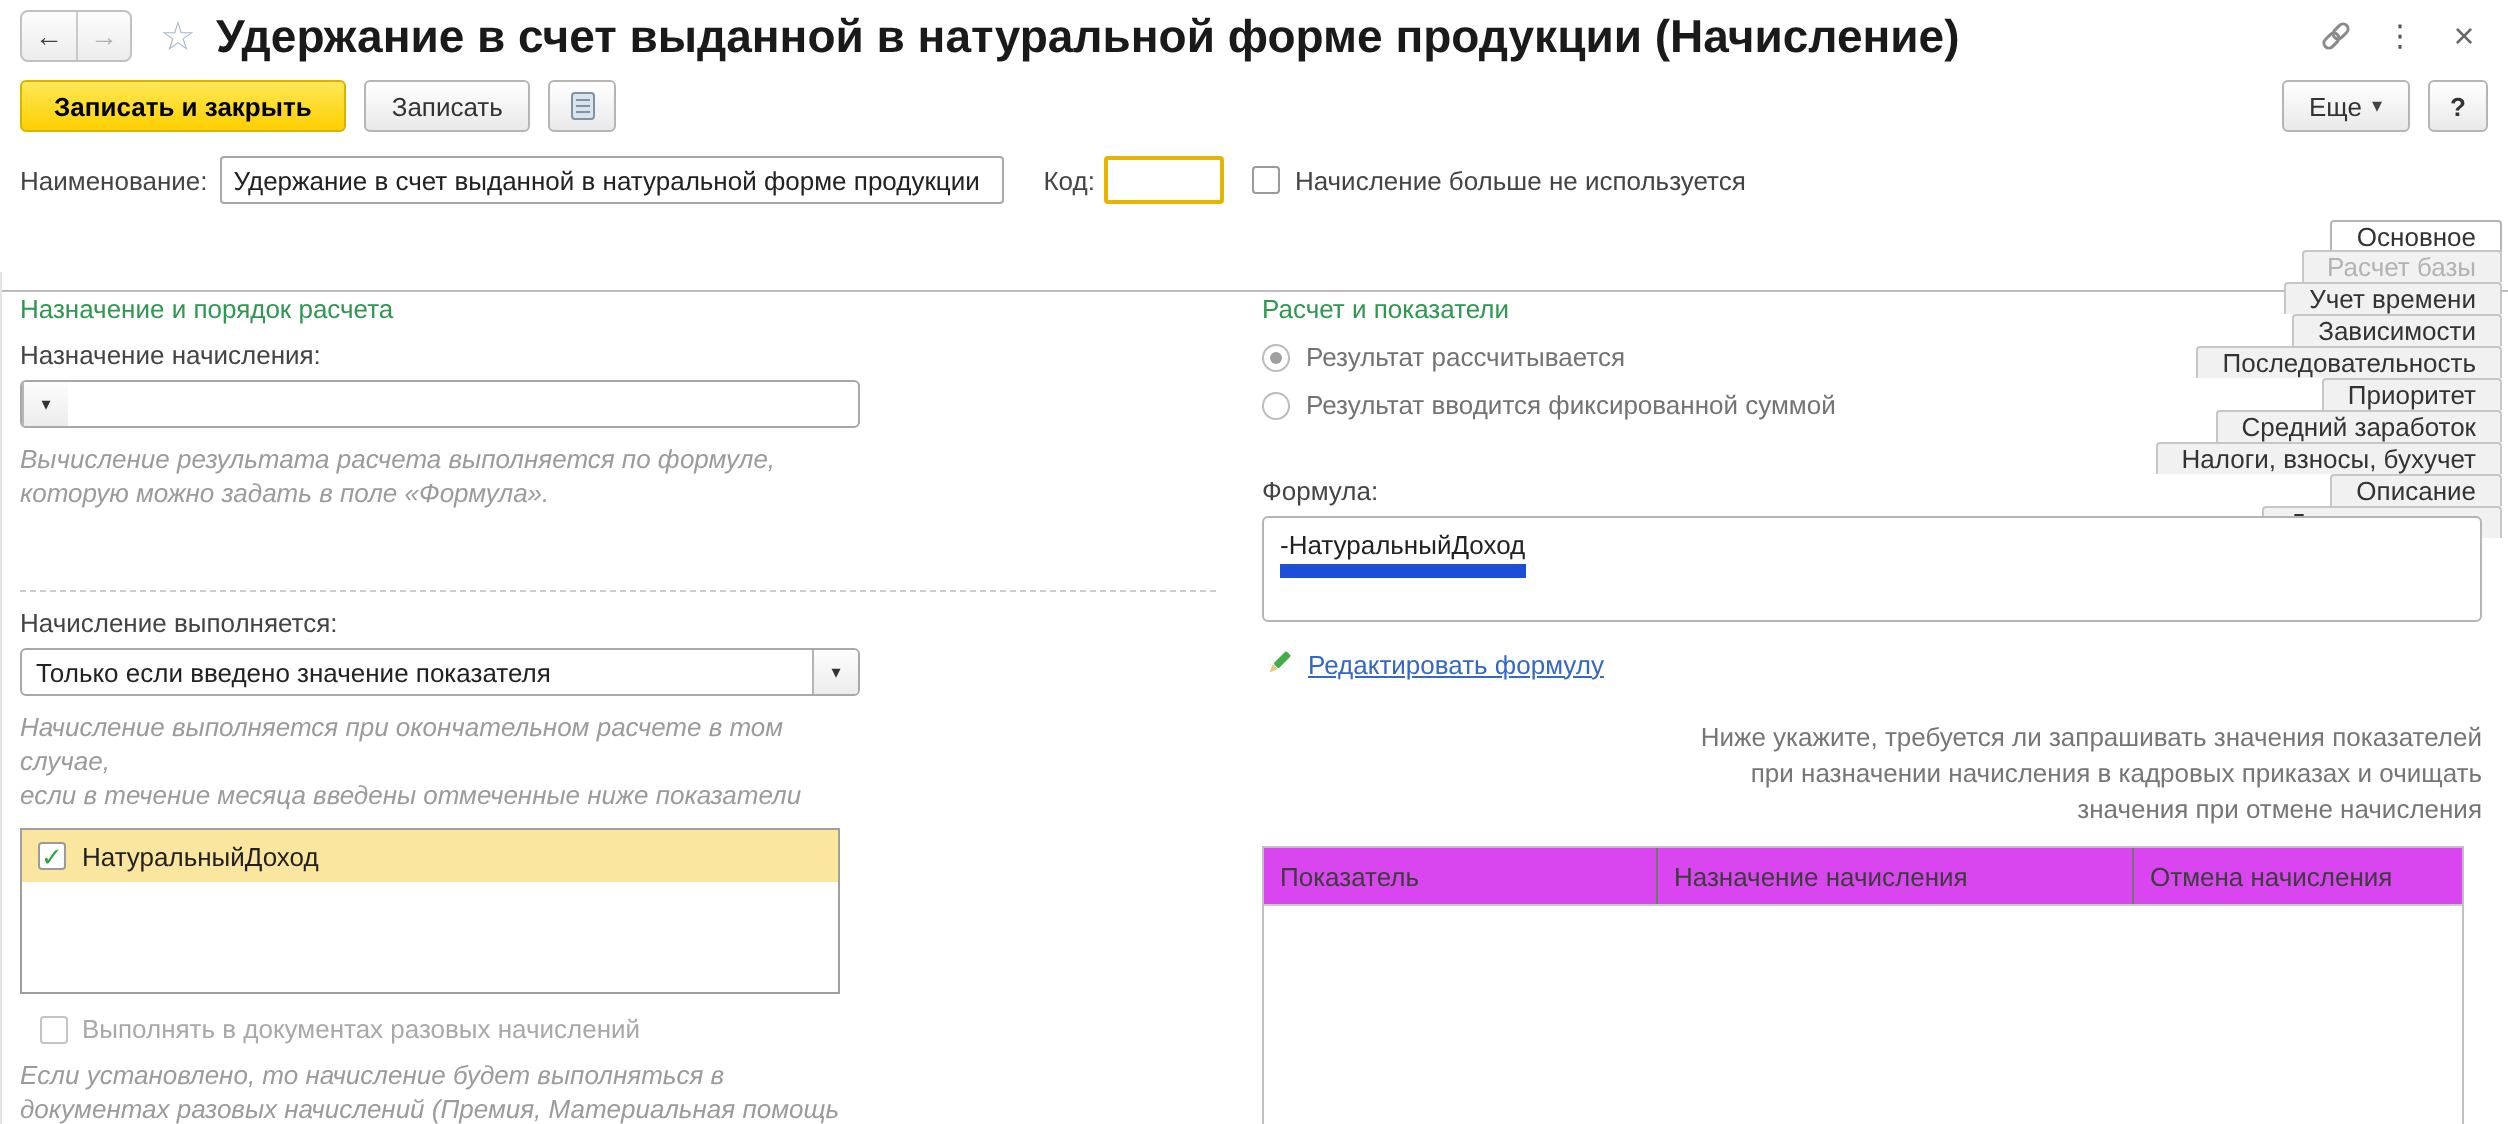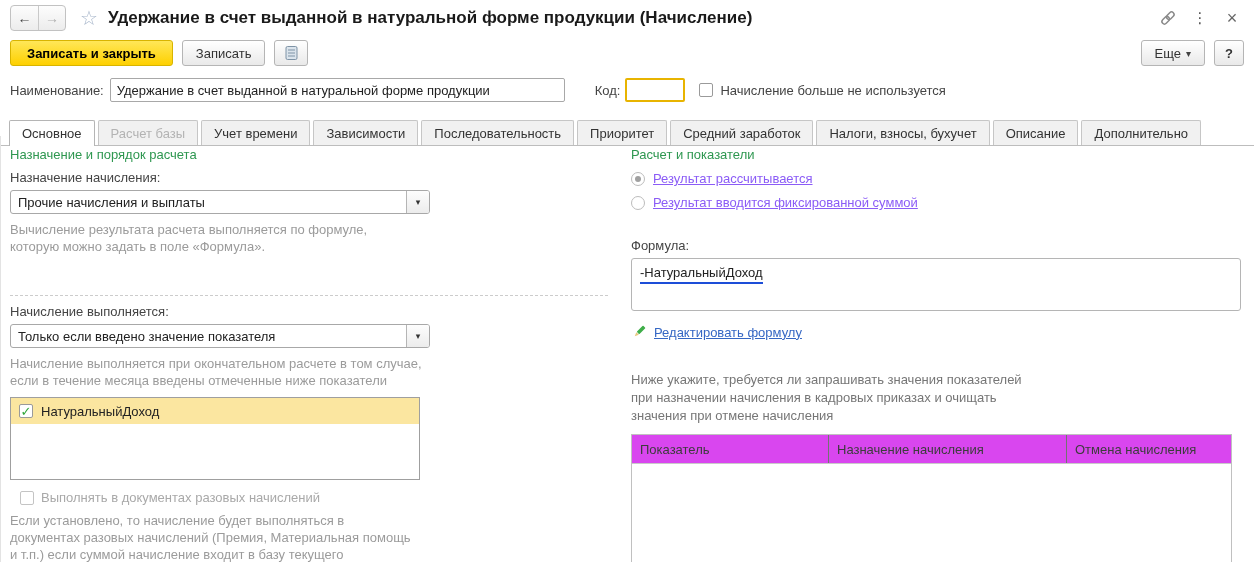--- a/index.html
+++ b/index.html
@@ -10,21 +10,21 @@
   }
   #app { position: relative; width: 1254px; height: 562px; }
 
   
   .titlebar { position:absolute; top:0; left:0; right:0; height:36px; display:flex; align-items:center; padding:0 10px; }
   .nav-group { display:flex; border:1px solid #c2c2c2; border-radius:4px; overflow:hidden; background:linear-gradient(#fdfdfd,#ececec); }
   .nav-btn { width:27px; height:24px; display:flex; align-items:center; justify-content:center; font-size:14px; color:#444; border:none; background:transparent; cursor:pointer; }
   .nav-btn + .nav-btn { border-left:1px solid #c9c9c9; }
   .nav-btn.disabled { color:#b0b0b0; }
   .star { font-size:20px; color:#aab8cc; margin:0 10px 0 14px; cursor:pointer; }
-  .win-title { font-size:17px; font-weight:bold; color:#1a1a1a; white-space:nowrap; }
+  .win-title { font-size:23px; font-weight:bold; color:#1a1a1a; white-space:nowrap; }
   .titlebar .spacer { flex:1; }
   .tb-icon { display:flex; align-items:center; justify-content:center; width:24px; height:24px; margin-left:8px; cursor:pointer; color:#666; }
   .dots { font-size:15px; color:#555; letter-spacing:0; }
   .close-x { font-size:18px; color:#666; }
 
   
   .toolbar { position:absolute; top:38px; left:0; right:0; height:30px; display:flex; align-items:center; padding:0 10px; }
   .btn { height:26px; display:inline-flex; align-items:center; justify-content:center; padding:12px 13px;
          border:1px solid #b5b5b5; border-radius:3px; background:linear-gradient(#ffffff,#e9e9e9);
          font-family:inherit; font-size:13px; color:#333; cursor:pointer; }
@@ -33,67 +33,67 @@
   .btn-icon { width:34px; padding:0; margin-left:22px; }
   .toolbar .spacer { flex:1; }
   .btn-more .arrow { font-size:10px; margin-left:5px; color:#444; }
   .btn-help { width:30px; padding:0; margin-left:9px; font-weight:bold; }
 
   
   .formrow { position:absolute; top:76px; left:0; right:0; height:28px; display:flex; align-items:center; padding:0 10px; }
   .lbl { color:#444; }
   .input { height:24px; border:1px solid #a8a8a8; border-radius:2px; background:#fff; padding:0 6px;
            font-family:inherit; font-size:13px; color:#222; }
-  .name-input { width:455px; margin-left:6px; }
-  .code-label { margin-left:18px;padding-left:12px; }
+  .name-input { width:392px; margin-left:6px; }
+  .code-label { margin-left:8px;padding-left:12px; }
   .code-input { width:60px; margin-left:5px; border:2px solid #e8b400; border-radius:2px; }
   .chkrow { display:inline-flex; align-items:center; margin-left:14px; cursor:pointer; }
   .checkbox { width:14px; height:14px; border:1px solid #9a9a9a; border-radius:2px; background:#fff;
               display:inline-flex; align-items:center; justify-content:center; flex:none; }
   .checkbox.disabled { border-color:#c4c4c4; }
   .checkbox .tick { font-size:13px; line-height:1; color:#2fa638; font-weight:bold; }
   .chkrow .txt { margin-left:7px; color:#444; }
   .chkrow.disabled .txt { color:#a9a9a9; }
 
   
-  .tabs { position:absolute; top:110px; left:0; right:0; height:36px; display:flex; align-items:flex-end; padding-left:9px; border-bottom:1px solid #bdbdbd; }
+  .tabs { position:absolute; top:110px; left:0; right:0; height:36px; display:flex; align-items:flex-end; padding-left:9px; border-bottom:1px solid #bdbdbd;flex-direction:column; }
   .tab { height:25px; display:flex; align-items:center; padding:0 12px; margin-right:3px;
          border:1px solid #c6c6c6; border-bottom:none; border-radius:2px 2px 0 0;
          background:#f1f1f1; color:#333; cursor:pointer; white-space:nowrap; }
   .tab.active { background:#fff; height:26px; margin-bottom:-1px; border-color:#b5b5b5; }
   .tab.disabled { color:#b3b3b3; cursor:default; }
 
   
   .content { position:absolute; top:136px; left:0; right:0; bottom:0; border-left:1px solid #e3e3e3; }
   .col-left  { position:absolute; left:9px;  top:0; width:420px; }
   .col-right { position:absolute; left:630px; top:0; width:610px; }
   .section-h { color:#2e9750; margin-top:11px; }
   .field-lbl { color:#444; margin-top:8px; }
-  .hint { color:#9b9b9b; white-space:pre-line; line-height:17px; margin-top:7px; }
+  .hint { color:#9b9b9b; white-space:pre-line; line-height:17px; margin-top:7px;font-style:italic; }
   .hint-dark { color:#767676; white-space:pre-line; line-height:18px; }
 
   .combo { display:flex; margin-top:5px; height:24px; border:1px solid #a8a8a8; border-radius:3px; background:#fff; overflow:hidden; }
   .combo .val { flex:1; display:flex; align-items:center; padding:0 7px; color:#222; }
   .combo .drop { width:23px; display:flex; align-items:center; justify-content:center; border-left:1px solid #b5b5b5;
                  background:linear-gradient(#fdfdfd,#ececec); font-size:9px; color:#333; cursor:pointer; }
 
   .sep-dashed { border-top:1px dashed #cccccc; width:598px; margin-top:40px; }
 
   .listbox { margin-top:8px; width:410px; height:83px; border:1px solid #9f9f9f; background:#fff; overflow:hidden; }
   .list-item { height:26px; display:flex; align-items:center; padding:0 8px; background:#fbe6a0; cursor:pointer; }
   .list-item .txt { margin-left:8px; color:#222; }
 
   .radio-row { display:flex; align-items:center; margin-top:9px; }
   .radio { width:14px; height:14px; border:1px solid #bcbcbc; border-radius:50%; background:#fff;
            display:inline-flex; align-items:center; justify-content:center; flex:none; }
   .radio .dot { width:6px; height:6px; border-radius:50%; background:#a0a0a0; }
-  .radio-row .txt { margin-left:8px; color:#8b5cf6;text-decoration:underline; }
+  .radio-row .txt { margin-left:8px; color:#737373; }
 
   .formula-box { margin-top:5px; width:610px; height:53px; border:1px solid #b5b5b5; border-radius:3px; background:#fff; padding:6px 8px; }
-  .formula-text { display:inline-block; color:#222; border-bottom:2px solid #1d4ed8; padding-bottom:2px; }
+  .formula-text { display:inline-block; color:#222; border-bottom:7px solid #1d4ed8; padding-bottom:2px; }
 
   .link-row { display:flex; align-items:center; margin-top:13px; cursor:pointer;text-align:right; }
   .link { color:#3567c4; text-decoration:underline; margin-left:7px; }
 
   .grid { margin-top:9px; width:601px; border:1px solid #c0c0c0; background:#fff; }
   .grid-head { display:flex; height:29px; background:#d946ef; border-bottom:1px solid #c9c9c9; }
   .grid-col { display:flex; align-items:center; padding:0 8px; color:#3c3c3c; }
   .grid-col + .grid-col { border-left:1px solid #737373; }
   .gc1 { width:196px; } .gc2 { width:238px; } .gc3 { flex:1; }
   .grid-body { height:136px; }
@@ -168,21 +168,20 @@
     <div class="tab">Дополнительно</div>
   </div>
 
   <div class="content">
 
     <div class="col-left">
       <div class="section-h">Назначение и порядок расчета</div>
 
       <div class="field-lbl">Назначение начисления:</div>
       <div class="combo">
-        <span class="val">Прочие начисления и выплаты</span>
         <span class="drop">▾</span>
       </div>
       <div class="hint">Вычисление результата расчета выполняется по формуле,
 которую можно задать в поле «Формула».</div>
 
       <div class="sep-dashed"></div>
 
       <div class="field-lbl">Начисление выполняется:</div>
       <div class="combo">
         <span class="val">Только если введено значение показателя</span>
@@ -231,21 +230,21 @@
       <div class="link-row">
         <svg class="pencil-svg" width="16" height="16" viewBox="0 0 16 16">
           <g transform="rotate(45 8 8)">
             <rect x="6.2" y="0.5" width="3.6" height="9" rx="0.8" fill="#3fae49"></rect>
             <polygon points="6.2,10 9.8,10 8,14" fill="#e6c77d"></polygon>
           </g>
         </svg>
         <span class="link">Редактировать формулу</span>
       </div>
 
-      <div class="hint-dark" style="margin-top:31px;">Ниже укажите, требуется ли запрашивать значения показателей
+      <div class="hint-dark" style="margin-top:20px;text-align:right;">Ниже укажите, требуется ли запрашивать значения показателей
 при назначении начисления в кадровых приказах и очищать
 значения при отмене начисления</div>
 
       <div class="grid">
         <div class="grid-head">
           <div class="grid-col gc1">Показатель</div>
           <div class="grid-col gc2">Назначение начисления</div>
           <div class="grid-col gc3">Отмена начисления</div>
         </div>
         <div class="grid-body"></div>

